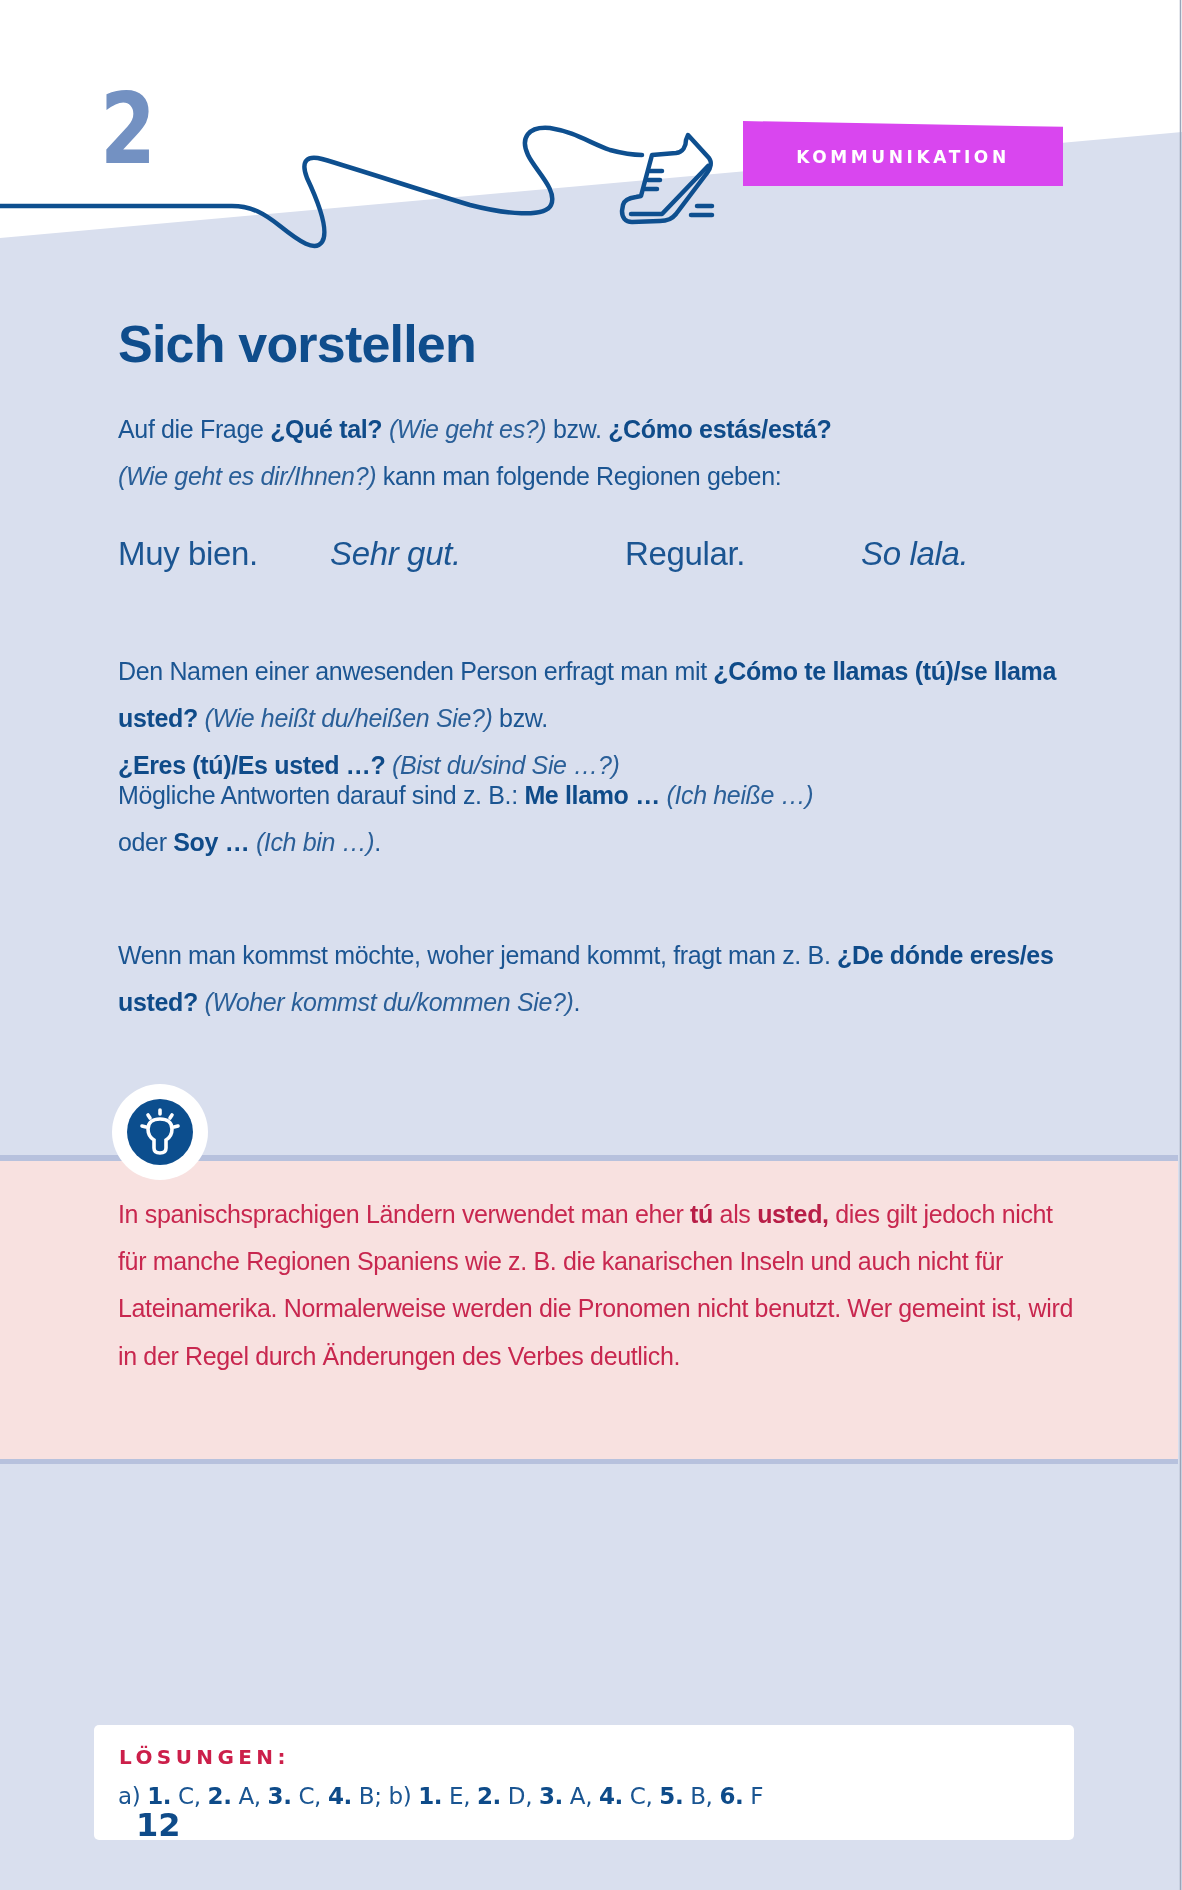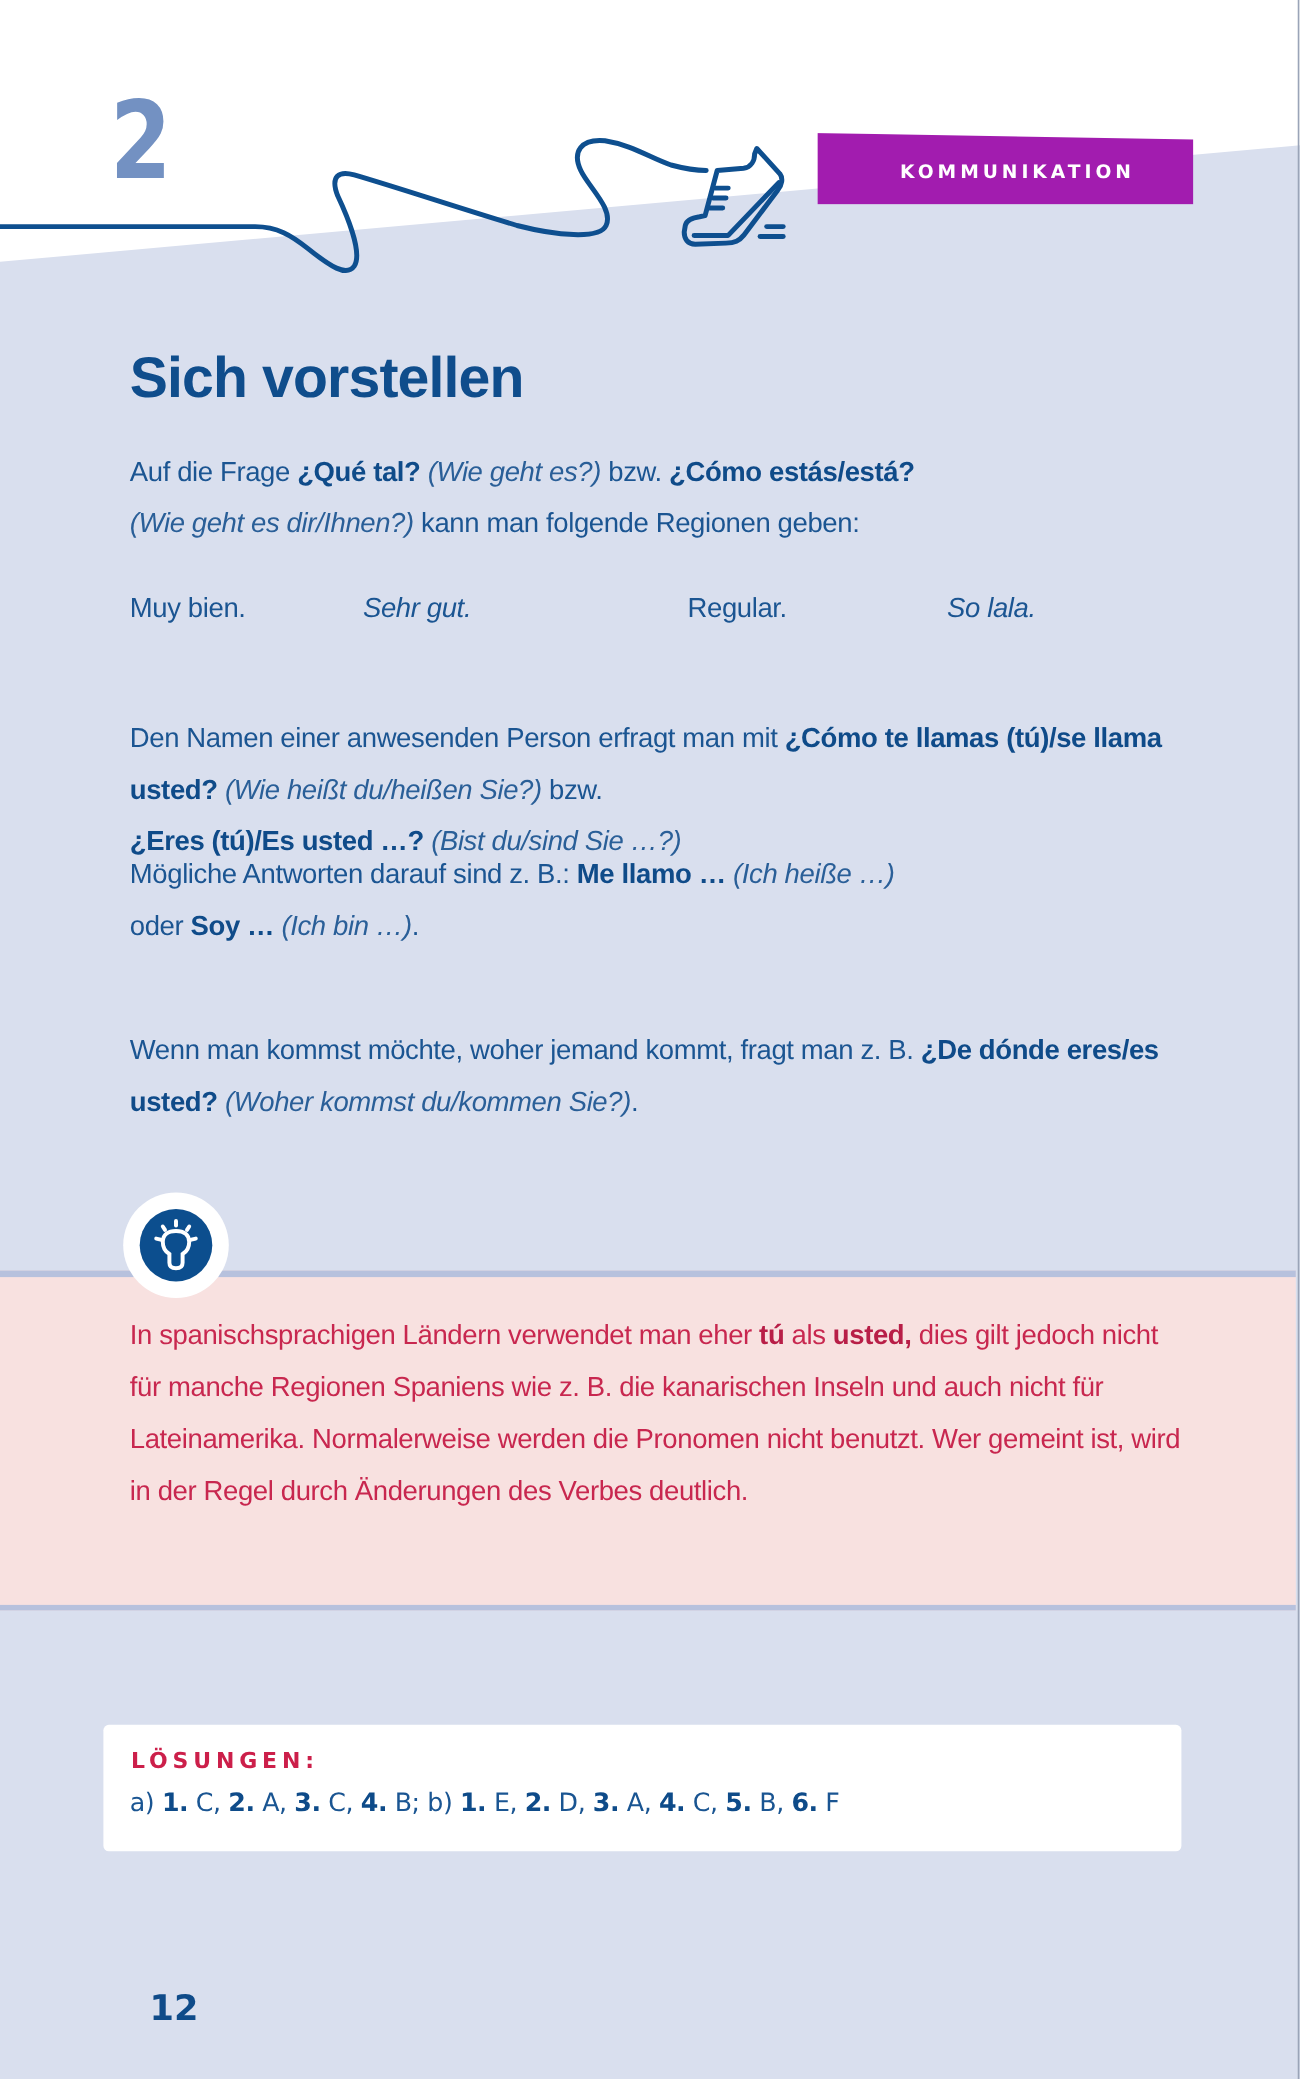--- a/index.html
+++ b/index.html
@@ -10,42 +10,42 @@
   }
   #bg-svg { position: absolute; left: 0; top: 0; width: 1182px; height: 1890px; }
   .chapter-number {
     position: absolute; left: 100px; top: 80px;
     font-family: "DejaVu Sans", sans-serif; font-weight: bold;
     font-size: 98px; line-height: 98px; color: #7391c2;
     transform: scaleX(0.82); transform-origin: left top; letter-spacing: -2px;
   }
   .section-label {
     position: absolute; left: 743px; top: 121px; width: 320px; height: 65px;
-    background: #a21caf;
+    background: #d946ef;
     clip-path: polygon(0 0, 100% 9%, 100% 100%, 0 100%);
-    display: flex; align-items: center; justify-content: center; padding-left: 22px;
+    display: flex; align-items: center; justify-content: center;
   }
   .section-label span {
     color: #ffffff; font-family: "DejaVu Sans", sans-serif; font-weight: bold;
     font-size: 17px; letter-spacing: 3.6px; padding-top: 6px;
   }
   .title {
     position: absolute; left: 118px; top: 314px; margin: 0;
     font-family: "Liberation Sans", sans-serif; font-weight: bold;
     font-size: 52px; letter-spacing: -0.8px; color: #0f4d8c;
   }
   .para {
     position: absolute; left: 118px; width: 960px; margin: 0;
     font-size: 25px; line-height: 47px; color: #1b5592;
     letter-spacing: -0.35px;
   }
   .para b { color: #0f4b89; }
   .para i { color: #2a5f98; }
   .ans-table { position: absolute; left: 118px; top: 530px; width: 960px; }
-  .ans-row { position: relative; height: 47px; font-size: 25px; line-height: 47px; color: #1b5592; letter-spacing: -0.35px; }
+  .ans-row { position: relative; height: 47px; font-size: 33px; line-height: 47px; color: #1b5592; letter-spacing: -0.35px; }
   .ans-row span { position: absolute; top: 0; white-space: nowrap; }
   .ans-row .c0 { left: 0; }
   .ans-row .c1 { left: 212px; font-style: italic; }
   .ans-row .c2 { left: 507px; }
   .ans-row .c3 { left: 743px; font-style: italic; }
   .tip-band {
     position: absolute; left: 0; top: 1155px; width: 1178px; height: 309px;
     background: #f8e1e0; border-top: 6px solid #b7c1dd; border-bottom: 5px solid #b7c1dd;
     box-sizing: border-box;
   }
@@ -57,21 +57,21 @@
   .tip-icon-inner {
     width: 66px; height: 66px; border-radius: 50%; background: #0c4e8e;
     display: flex; align-items: center; justify-content: center;
   }
   .tip-text {
     position: absolute; left: 118px; top: 1191px; width: 960px; margin: 0;
     font-size: 25px; line-height: 47.2px; color: #c8274f; letter-spacing: -0.35px; z-index: 2;
   }
   .tip-text b { color: #b81e47; }
   .solutions-box {
-    position: absolute; left: 94px; top: 1568px; width: 980px; height: 115px;
+    position: absolute; left: 94px; top: 1725px; width: 980px; height: 115px;
     background: #ffffff; border-radius: 5px;
   }
   .solutions-title {
     position: absolute; left: 25px; top: 20px;
     font-family: "DejaVu Sans", sans-serif; font-weight: bold; font-size: 20px;
     letter-spacing: 4.4px; color: #cc1f4a;
   }
   .solutions-answers {
     position: absolute; left: 24px; top: 58px;
     font-family: "DejaVu Sans", sans-serif; font-size: 23px; color: #1a5592; letter-spacing: -0.4px;

